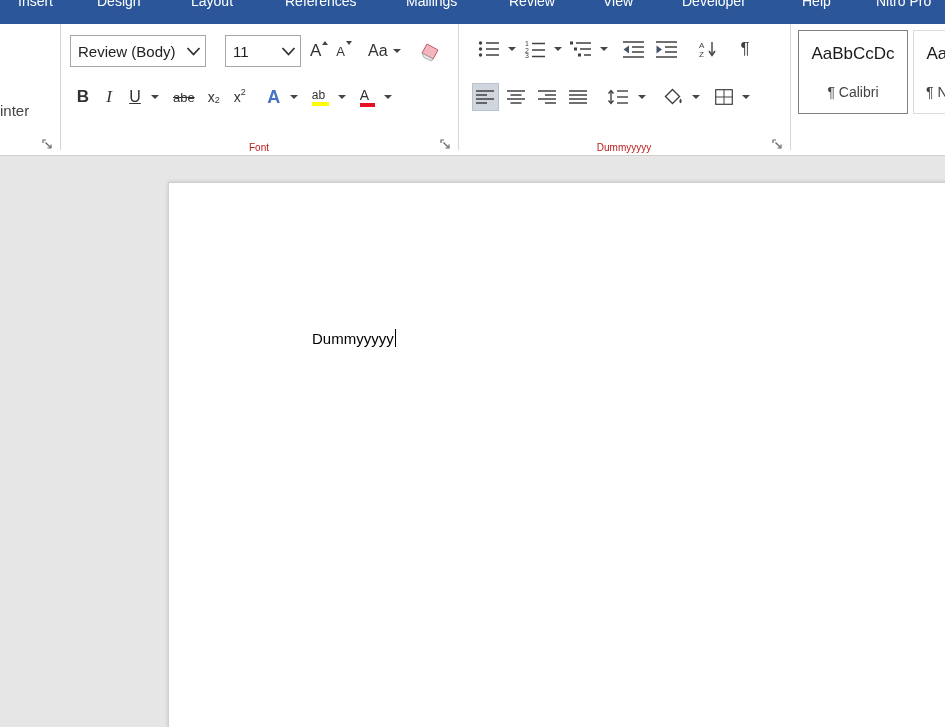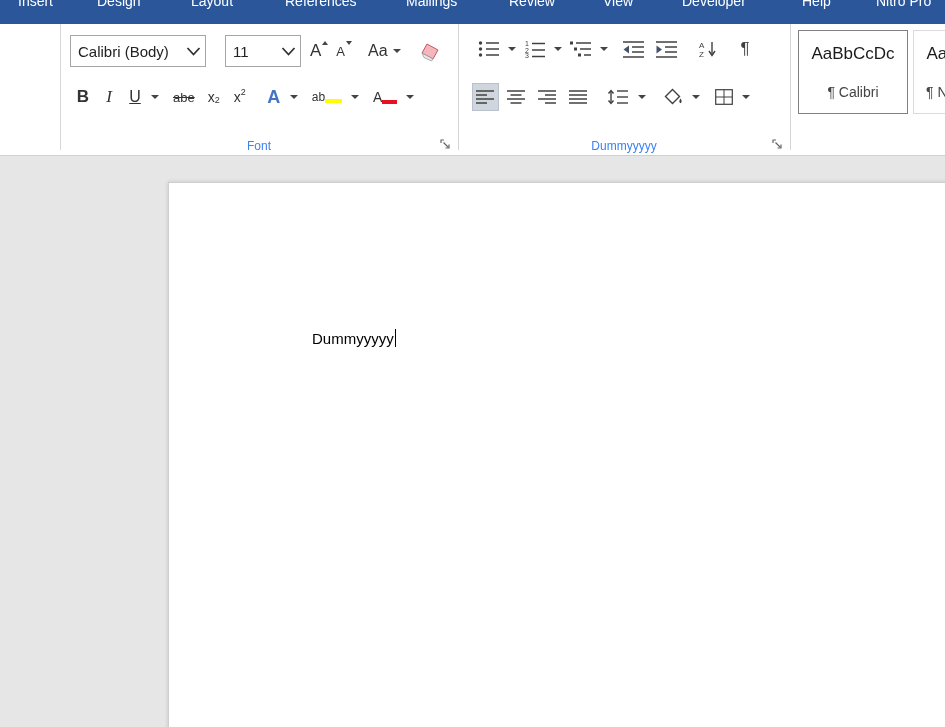--- a/index.html
+++ b/index.html
@@ -7,40 +7,40 @@
     width:945px;height:727px;overflow:hidden;position:relative;
     font-family:"Liberation Sans",sans-serif;background:#fff;
     -webkit-font-smoothing:antialiased;
   }
   
   .tabbar{position:absolute;top:0;left:0;width:945px;height:24px;background:#2b579a;overflow:hidden;z-index:6;padding-left:44px;}
   .tab{position:absolute;top:-9px;color:#fff;font-size:14px;line-height:20px;white-space:nowrap;cursor:pointer;}
   
   .ribbon{position:absolute;top:8px;left:0;width:945px;height:147px;background:#fff;border-bottom:1px solid #d2d0ce;z-index:5;}
   .grp{position:absolute;top:0;height:147px;}
-  .grp-label{position:absolute;bottom:2px;left:0;width:100%;text-align:center;font-size:12px;color:#3b82f6;pointer-events:none;}
+  .grp-label{position:absolute;bottom:2px;left:0;width:100%;text-align:center;font-size:10px;color:#b91c1c;pointer-events:none;}
   .vdiv{position:absolute;top:14px;width:1px;height:128px;background:#d8d6d4;}
   .launcher{position:absolute;right:7px;bottom:5px;width:12px;height:12px;cursor:pointer;display:flex;align-items:center;justify-content:center;}
   .row1{position:absolute;top:27px;display:flex;align-items:center;}
   .row2{position:absolute;top:74px;display:flex;align-items:center;height:30px;gap:4px;}
   .btn{display:flex;align-items:center;justify-content:center;height:28px;min-width:22px;padding:0 3px;cursor:pointer;color:#333;border:1px solid transparent;box-sizing:border-box;}
   .btn.active{background:#d0d6dd;border:1px solid #b9c2cc;}
   .dd{width:0;height:0;border-left:4px solid transparent;border-right:4px solid transparent;border-top:4px solid #444;margin:0 1px;cursor:pointer;}
   .combo{height:32px;border:1px solid #a6a6a6;background:#fff;display:flex;align-items:center;font-size:15px;color:#222;padding-left:7px;box-sizing:border-box;cursor:pointer;}
   .combo .chev{margin-left:auto;width:24px;display:flex;justify-content:center;align-items:center;}
   .g-bold{font-weight:700;font-size:17px;}
   .g-italic{font-style:italic;font-family:"Liberation Serif",serif;font-size:17px;}
   .g-underline{text-decoration:underline;font-size:16px;}
   .g-strike{text-decoration:line-through;font-size:13px;}
   .g-case{font-size:16px;}
   .g-effects{font-size:18px;color:#4472c4;font-weight:600;}
   .g-scripts{font-size:14px;}
   .scr{font-size:9px;position:relative;}
   .sub{top:3px;} .sup{top:-5px;}
-  .stack{display:flex;flex-direction:row;align-items:flex-end;line-height:1;}
+  .stack{display:flex;flex-direction:column;align-items:flex-start;line-height:1;}
   .hl-letters{font-size:12px;} .fc-letter{font-size:14px;}
   .hl-bar{width:17px;height:4px;background:#ffff00;margin-top:1px;}
   .fc-bar{width:15px;height:4px;background:#e81123;margin-top:1px;}
   .tri-up{width:0;height:0;border-left:3px solid transparent;border-right:3px solid transparent;border-bottom:4px solid #444;margin-top:3px;margin-left:1px;}
   .tri-down{width:0;height:0;border-left:3px solid transparent;border-right:3px solid transparent;border-top:4px solid #444;margin-top:3px;margin-left:1px;}
   .grow-letter{font-size:17px;} .shrink-letter{font-size:13px;}
   .pilcrow{font-size:17px;color:#404040;}
   .partial-label{position:absolute;left:0;top:94px;font-size:15px;color:#444;cursor:pointer;}
   
   .style-card{position:absolute;top:22px;width:110px;height:84px;display:flex;flex-direction:column;align-items:center;justify-content:center;gap:20px;background:#fff;cursor:pointer;box-sizing:border-box;}
@@ -67,27 +67,37 @@
   <span class="tab" style="left:406px">Mailings</span>
   <span class="tab" style="left:509px">Review</span>
   <span class="tab" style="left:603px">View</span>
   <span class="tab" style="left:682px">Developer</span>
   <span class="tab" style="left:802px">Help</span>
   <span class="tab" style="left:876px">Nitro Pro</span>
 </div>
 
 <div class="ribbon">
 
+  <div class="grp" style="left:0;width:60px">
+    <span class="partial-label">inter</span>
+    <span class="launcher">
+      <svg width="11" height="11" viewBox="0 0 11 11" stroke="#666" fill="none" stroke-width="1.2">
+        <path d="M1 4 V1 H4"></path>
+          <path d="M3.5 3.5 L8.5 8.5"></path>
+          <path d="M9 5.5 V9 H5.5"></path>
+      </svg>
+    </span>
+  </div>
 
   <div class="vdiv" style="left:60px"></div>
 
   <div class="grp" style="left:60px;width:398px">
     <div class="row1" style="left:10px">
       <div class="combo" style="width:136px">
-        <span>Calibri (Body)</span>
+        <span>Review (Body)</span>
         <span class="chev">
           <svg width="15" height="9" viewBox="0 0 15 9">
               <path d="M1.5 1 L7.5 7.5 L13.5 1" fill="none" stroke="#333" stroke-width="1.8"></path>
             </svg>
         </span>
       </div>
       <div class="combo" style="width:76px;margin-left:19px">
         <span>11</span>
         <span class="chev">
           <svg width="15" height="9" viewBox="0 0 15 9">

